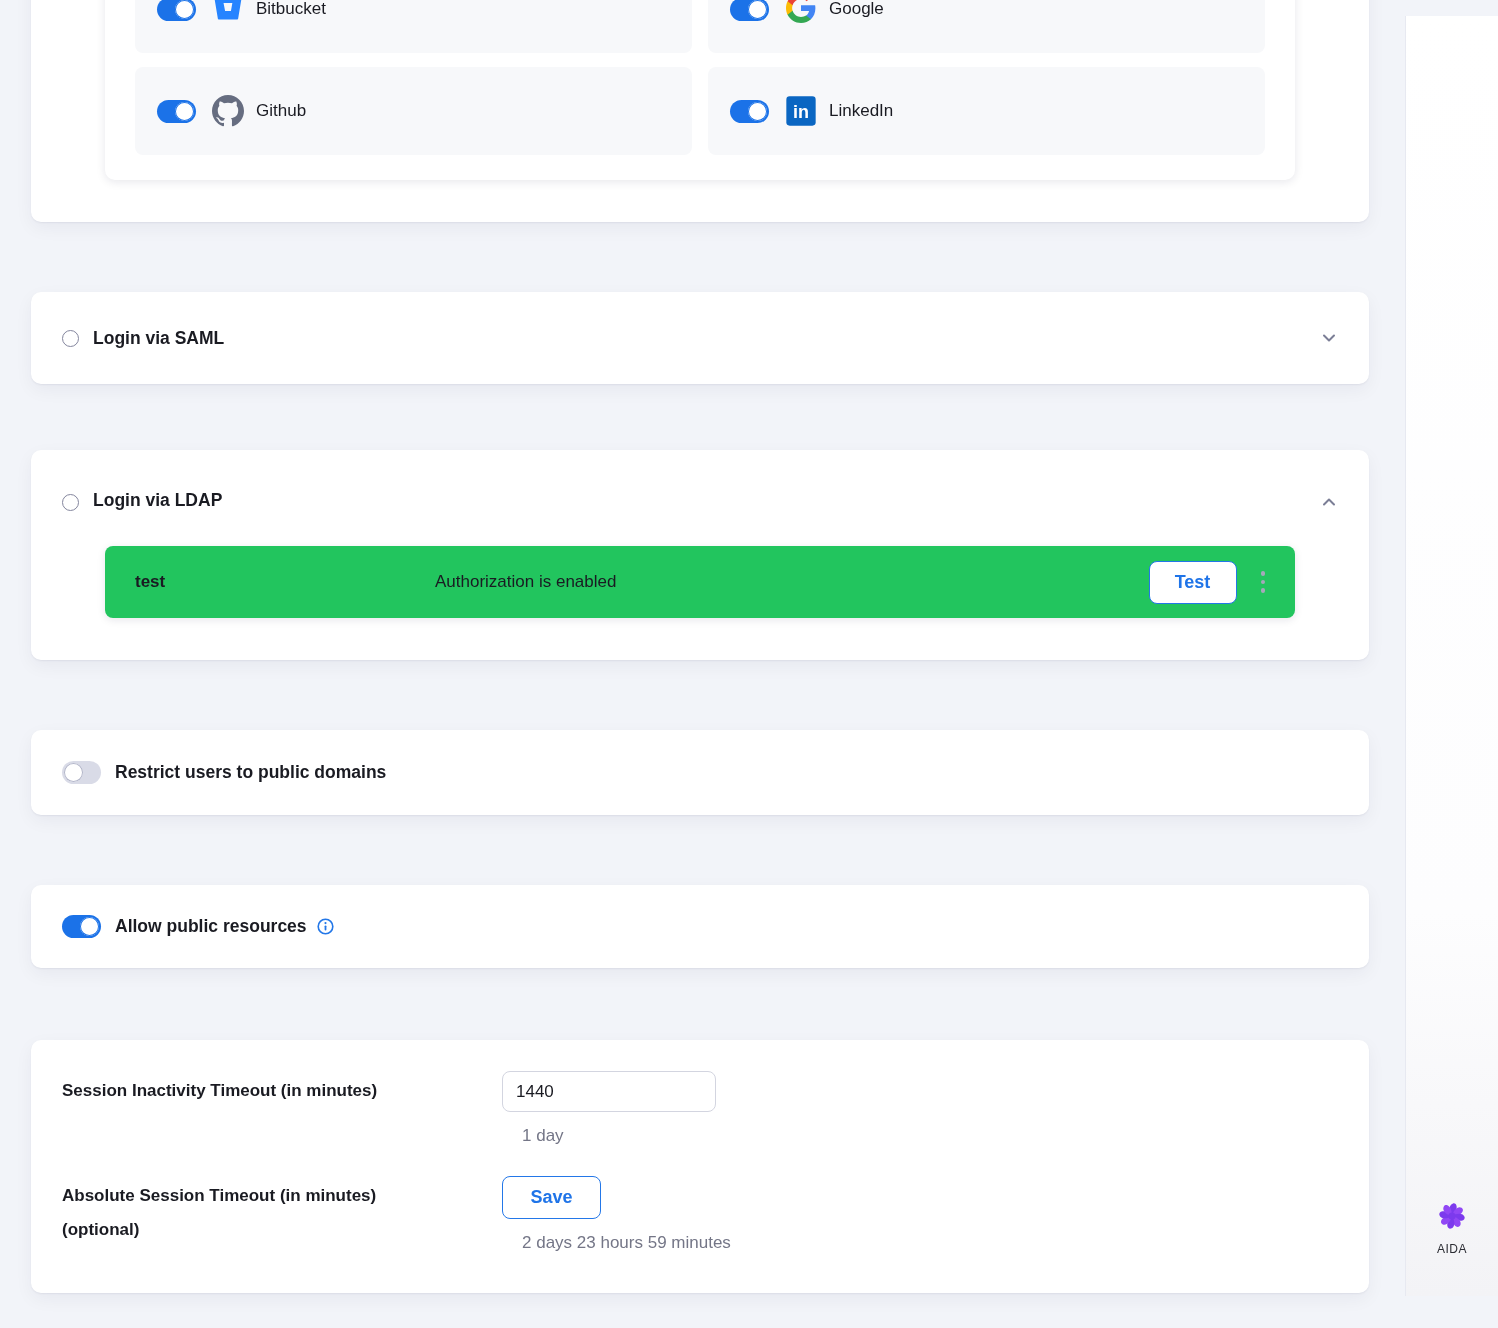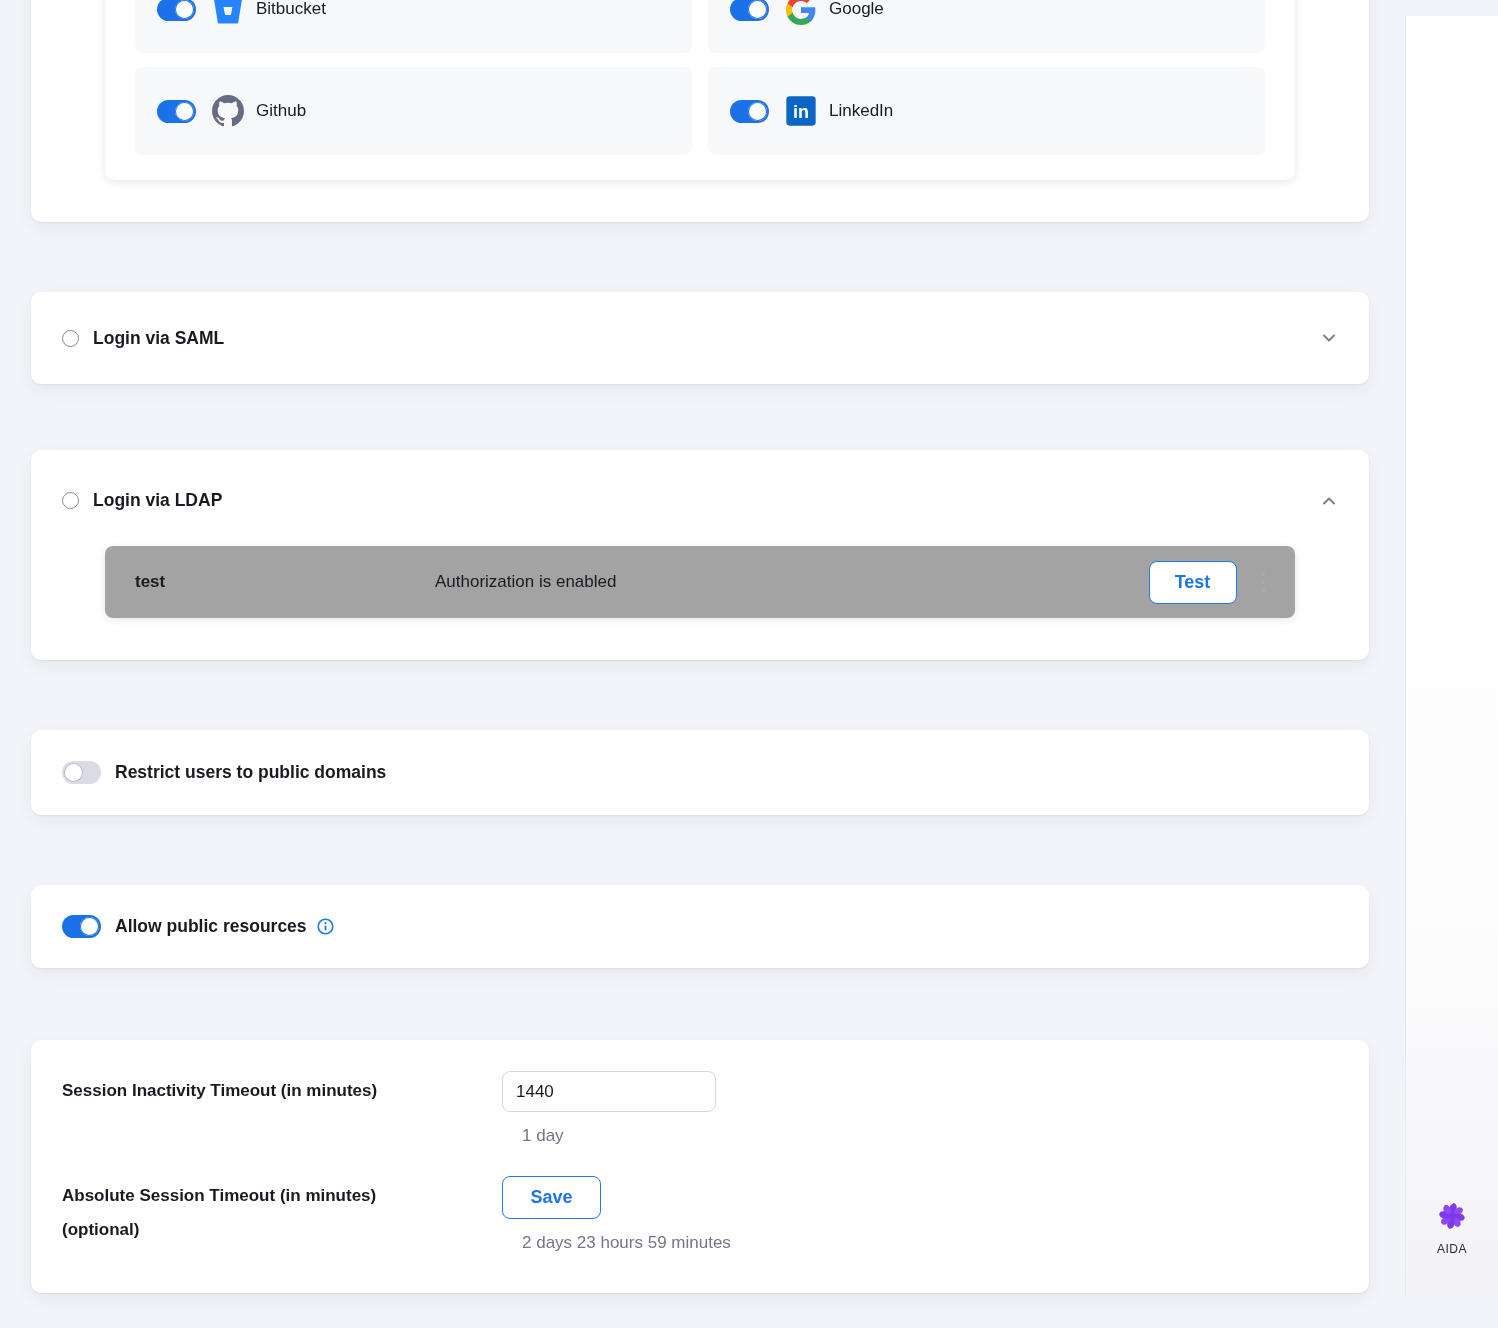--- a/index.html
+++ b/index.html
@@ -27,21 +27,21 @@
     padding:25px 30px;
   }
   .providers-grid {
     display:grid; grid-template-columns:1fr 1fr; gap:14px 16px;
   }
   .provider-tile {
     height:88px; background:#f7f8fa; border-radius:8px;
     display:flex; align-items:center; padding-left:22px; gap:16px;
   }
   .provider-name { font-size:17px; color:#1a1b22; }
-  .picon { width:32px; height:32px; display:flex; align-items:flex-end; justify-content:center; margin-right:-4px;}
+  .picon { width:32px; height:32px; display:flex; align-items:flex-start; justify-content:center; margin-right:-4px;}
 
   
   .toggle { position:relative; width:39px; height:23px; border-radius:12px; flex:0 0 auto; cursor:pointer; }
   .toggle.on  { background:#1b72e8; }
   .toggle.off { background:#d9dbe7; }
   .toggle .knob { position:absolute; top:2px; width:19px; height:19px; background:#fff; border-radius:50%; }
   .toggle.on  .knob { right:2px; box-shadow: inset 0 0 0 1px #1b72e8; }
   .toggle.off .knob { left:2px;  box-shadow: inset 0 0 0 1px #b2b5c9; }
 
   
@@ -52,24 +52,24 @@
   }
   .section-title { font-size:17.5px; font-weight:700; color:#1a1b22; }
   .spacer { flex:1; }
   .chev { width:18px; height:18px; flex:0 0 auto; cursor:pointer; }
 
   .card-saml { top:292px; height:92px; display:flex; align-items:center; }
   .card-saml .section-row { flex:1; }
 
   
   .card-ldap { top:450px; height:210px; }
-  .ldap-header { padding-top:40px; }
+  .ldap-header { padding-top:40px;align-items:flex-end; }
   .ldap-row {
     position:absolute; left:74px; top:96px; width:1190px; height:72px;
-    background:#a3a3a3; border-radius:8px;
+    background:#22c55e; border-radius:8px;
     box-shadow:0 2px 8px rgba(16,22,60,.10);
     display:flex; align-items:center; padding:0 26px 0 30px;justify-content:space-between;
   }
   .ldap-name { font-size:17px; font-weight:700; width:300px; flex:0 0 auto; }
   .ldap-status { font-size:17px; color:#1a1b22; flex:1; }
   .btn-outline {
     background:#fff; border:1.5px solid #2377e8; color:#1f74e8;
     font-family:"Liberation Sans", sans-serif;
     font-size:18px; font-weight:700; border-radius:8px; cursor:pointer;
   }

